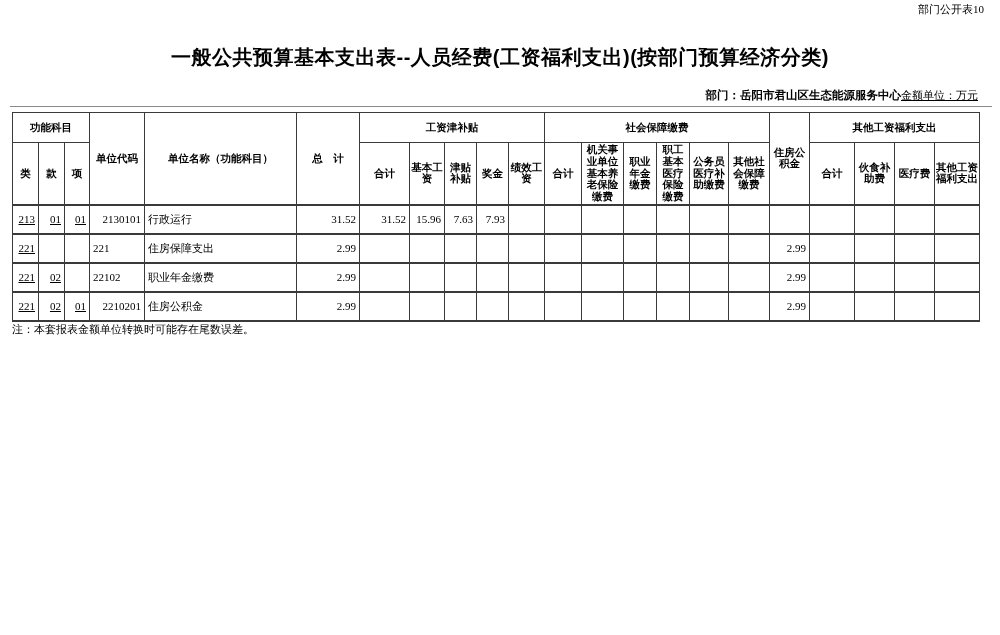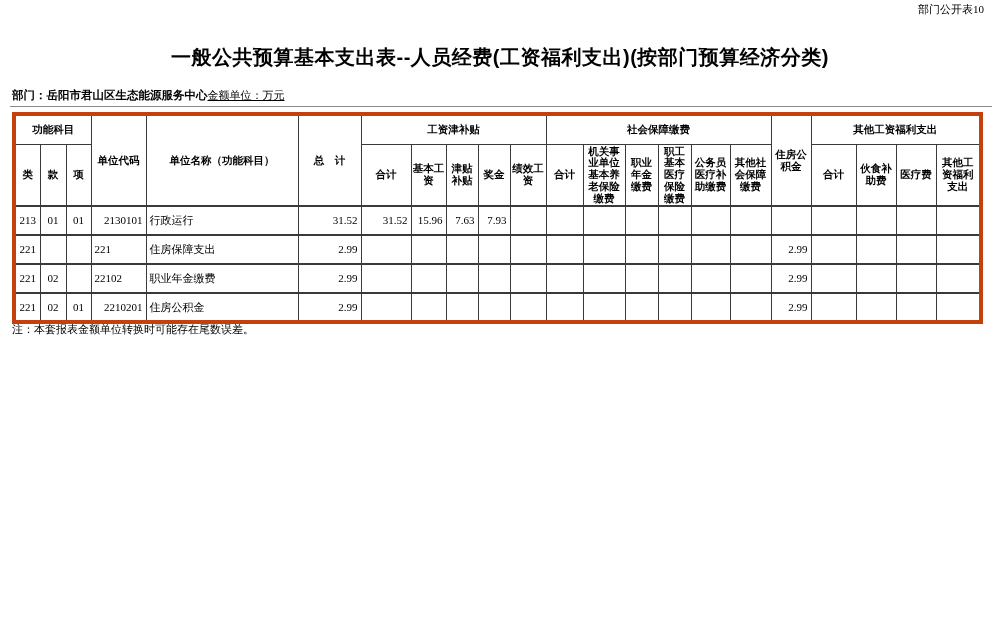--- a/index.html
+++ b/index.html
@@ -15,54 +15,54 @@
     font-size:11px; white-space:nowrap;
   }
   .page-title {
     position:absolute; top:44px; left:0; width:100%;
     text-align:center; font-size:20px; font-weight:bold;
     font-family:"Liberation Sans", sans-serif;
     letter-spacing:0.5px; white-space:nowrap;
   }
   .meta-row {
     position:absolute; top:88px; left:12px; width:966px;
-    display:flex; justify-content:flex-start; align-items:flex-end;
+    display:flex; justify-content:flex-end; align-items:flex-end;
     font-size:11.5px;
   }
   .dept-label { font-weight:bold; }
   .unit-label { font-weight:normal; font-size:11px;text-decoration:underline; }
   .top-rule {
     position:absolute; top:106px; left:10px; width:982px;
     border-top:1px solid #8a8a8a; height:0;
   }
   table.budget {
     position:absolute; top:112px; left:12px;
     border-collapse:collapse; table-layout:fixed;
     font-size:11px; line-height:1.15;
-    border:4px solid #c2410c;
+    border:1px solid #c2410c;
   }
   .budget th, .budget td {
     border:1px solid #3a3a3a;
     padding:0 3px; overflow:hidden;
     vertical-align:middle;
   }
   .budget thead th {
     font-weight:bold; text-align:center;
     font-size:10.5px; line-height:1.12;
     padding:1px 1px; word-break:break-all;
   }
   .budget thead tr.h1 th { height:30px; }
   .budget thead tr.h2 th { height:62px; }
   .budget thead tr.h2 th, .budget thead tr.h1 th[rowspan] { border-bottom:2px solid #3a3a3a; }
   .budget tbody td {
     height:29px;
     border-top-width:2px; border-bottom-width:2px;
     word-break:break-all;
   }
-  .c-center { text-align:center; }
+  .c-center { text-align:right;text-decoration:underline; }
   .c-right  { text-align:right; }
   .c-left   { text-align:left; }
   .c-name   { text-align:left; padding-left:4px; }
   .c-indent { padding-left:24px; }
   .note-line {
     position:absolute; top:322px; left:12px;
     font-size:11px; white-space:nowrap;
   }
 </style>
 </head>

